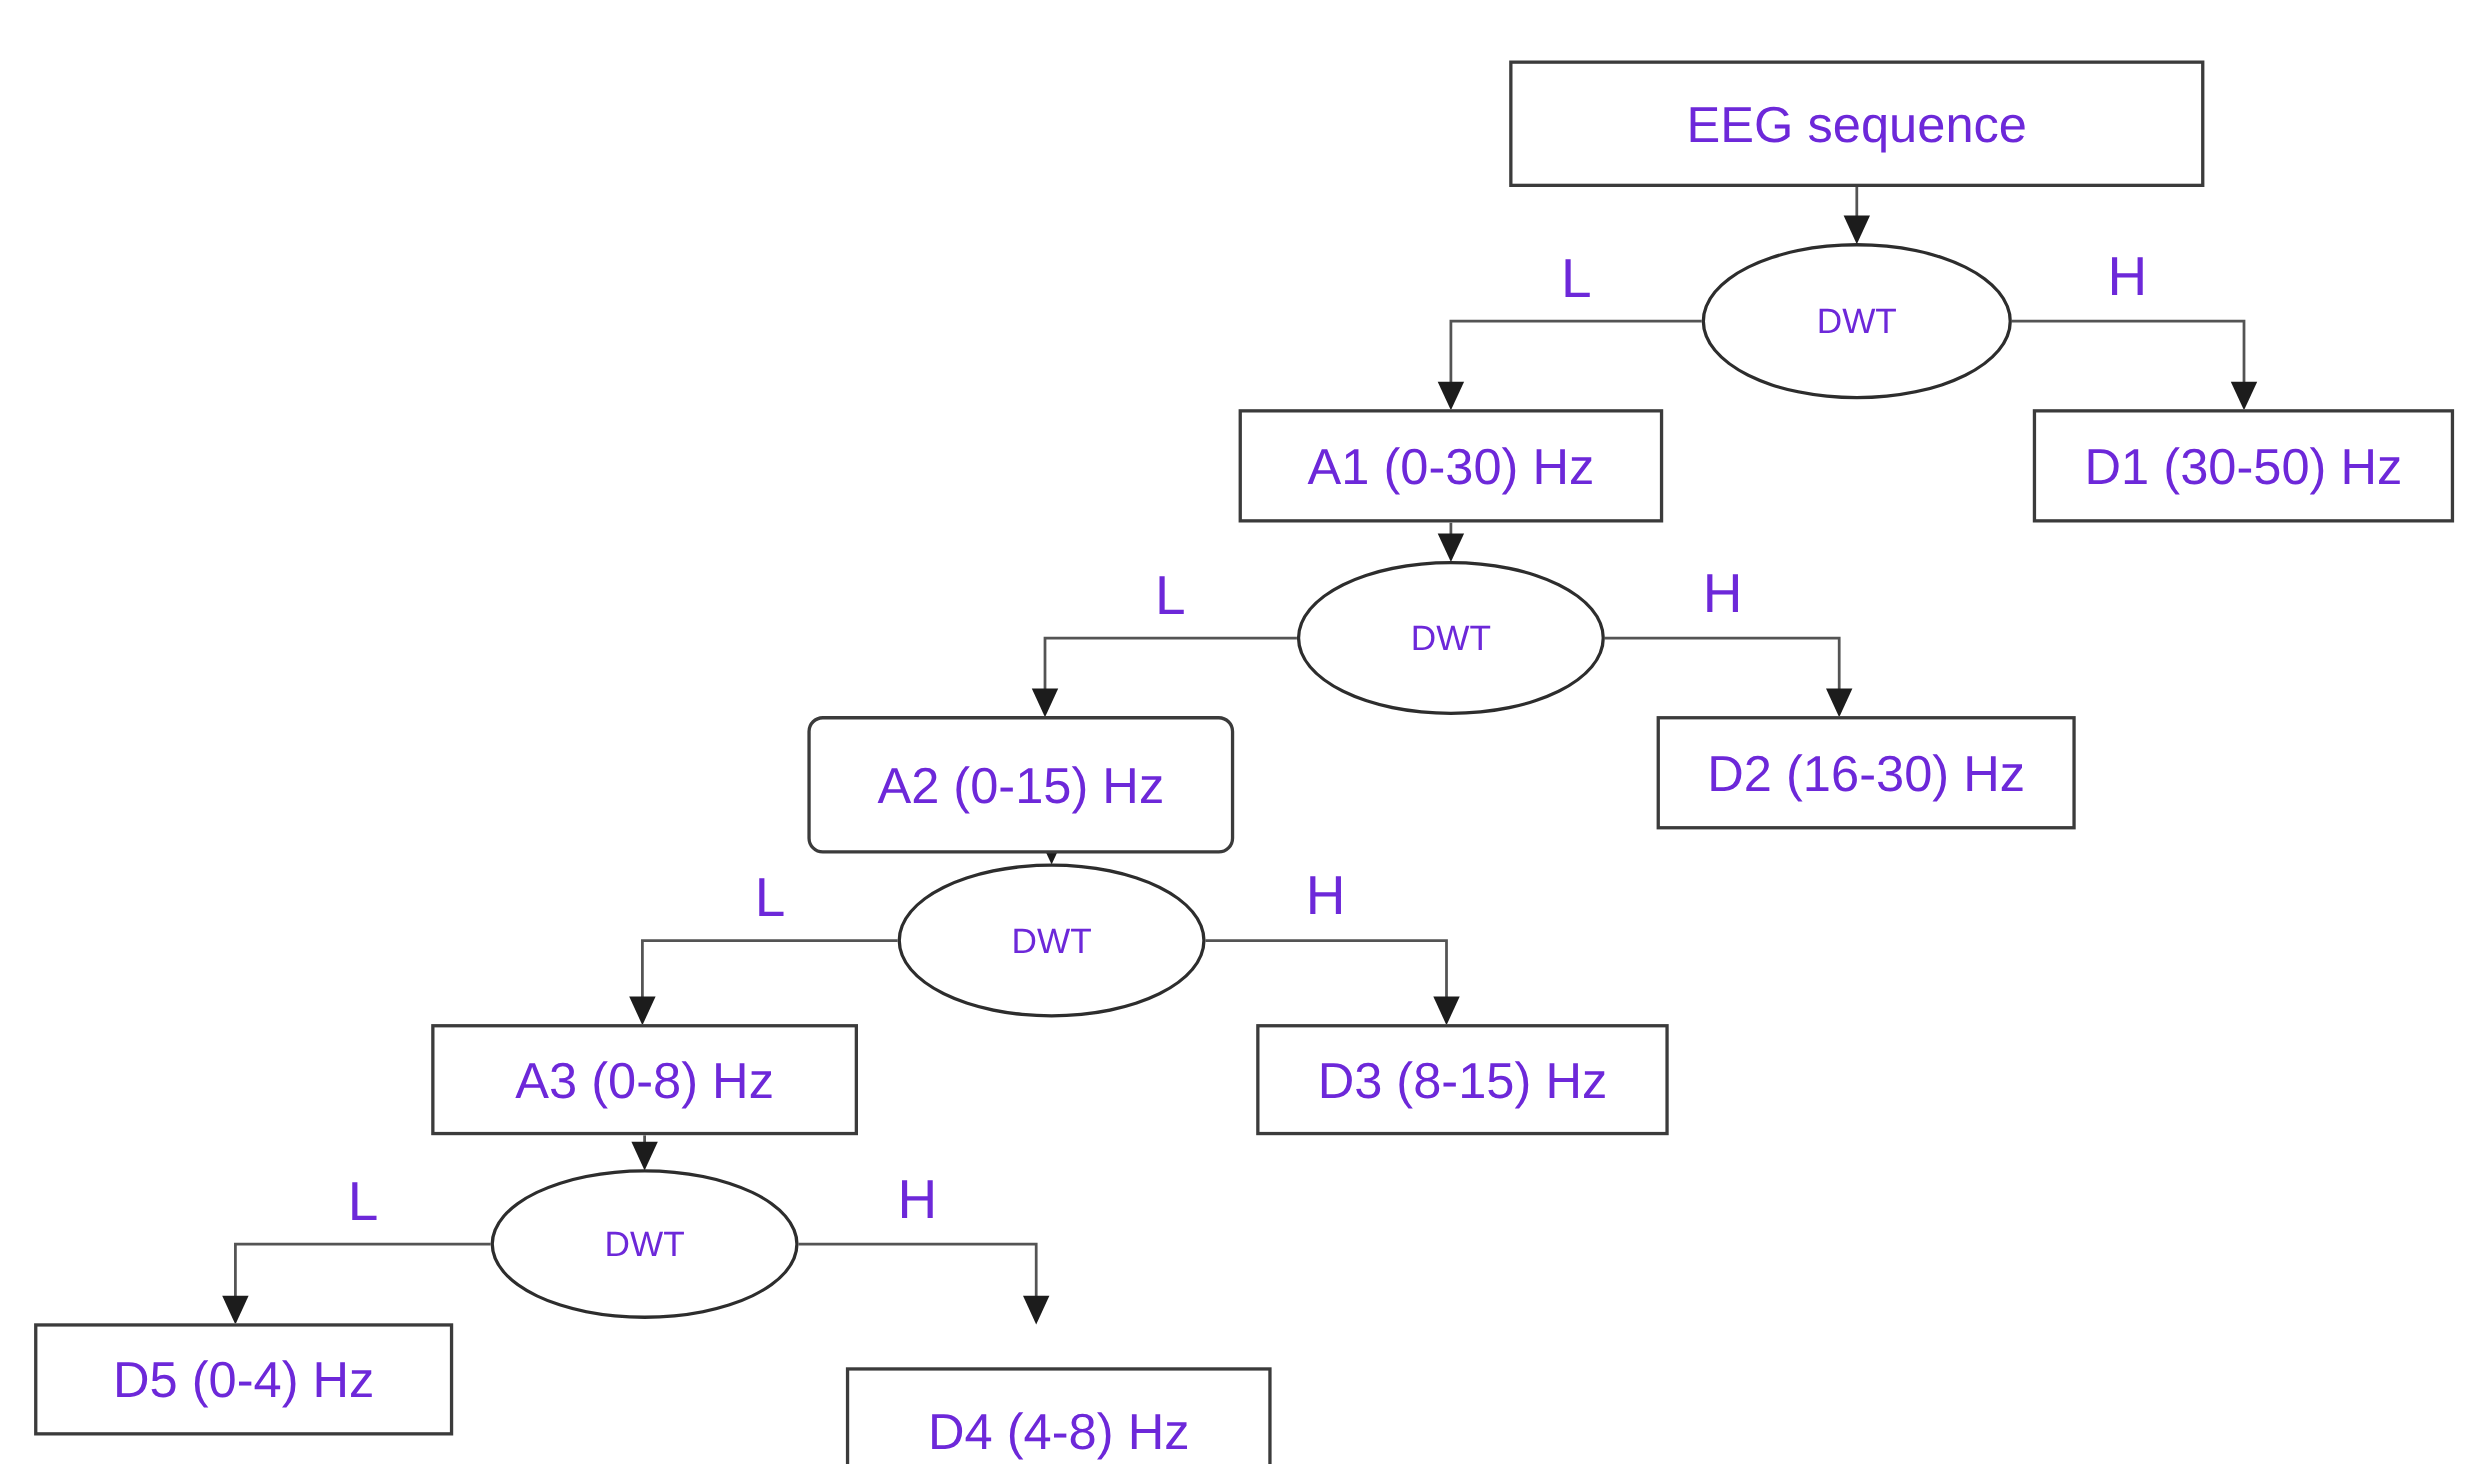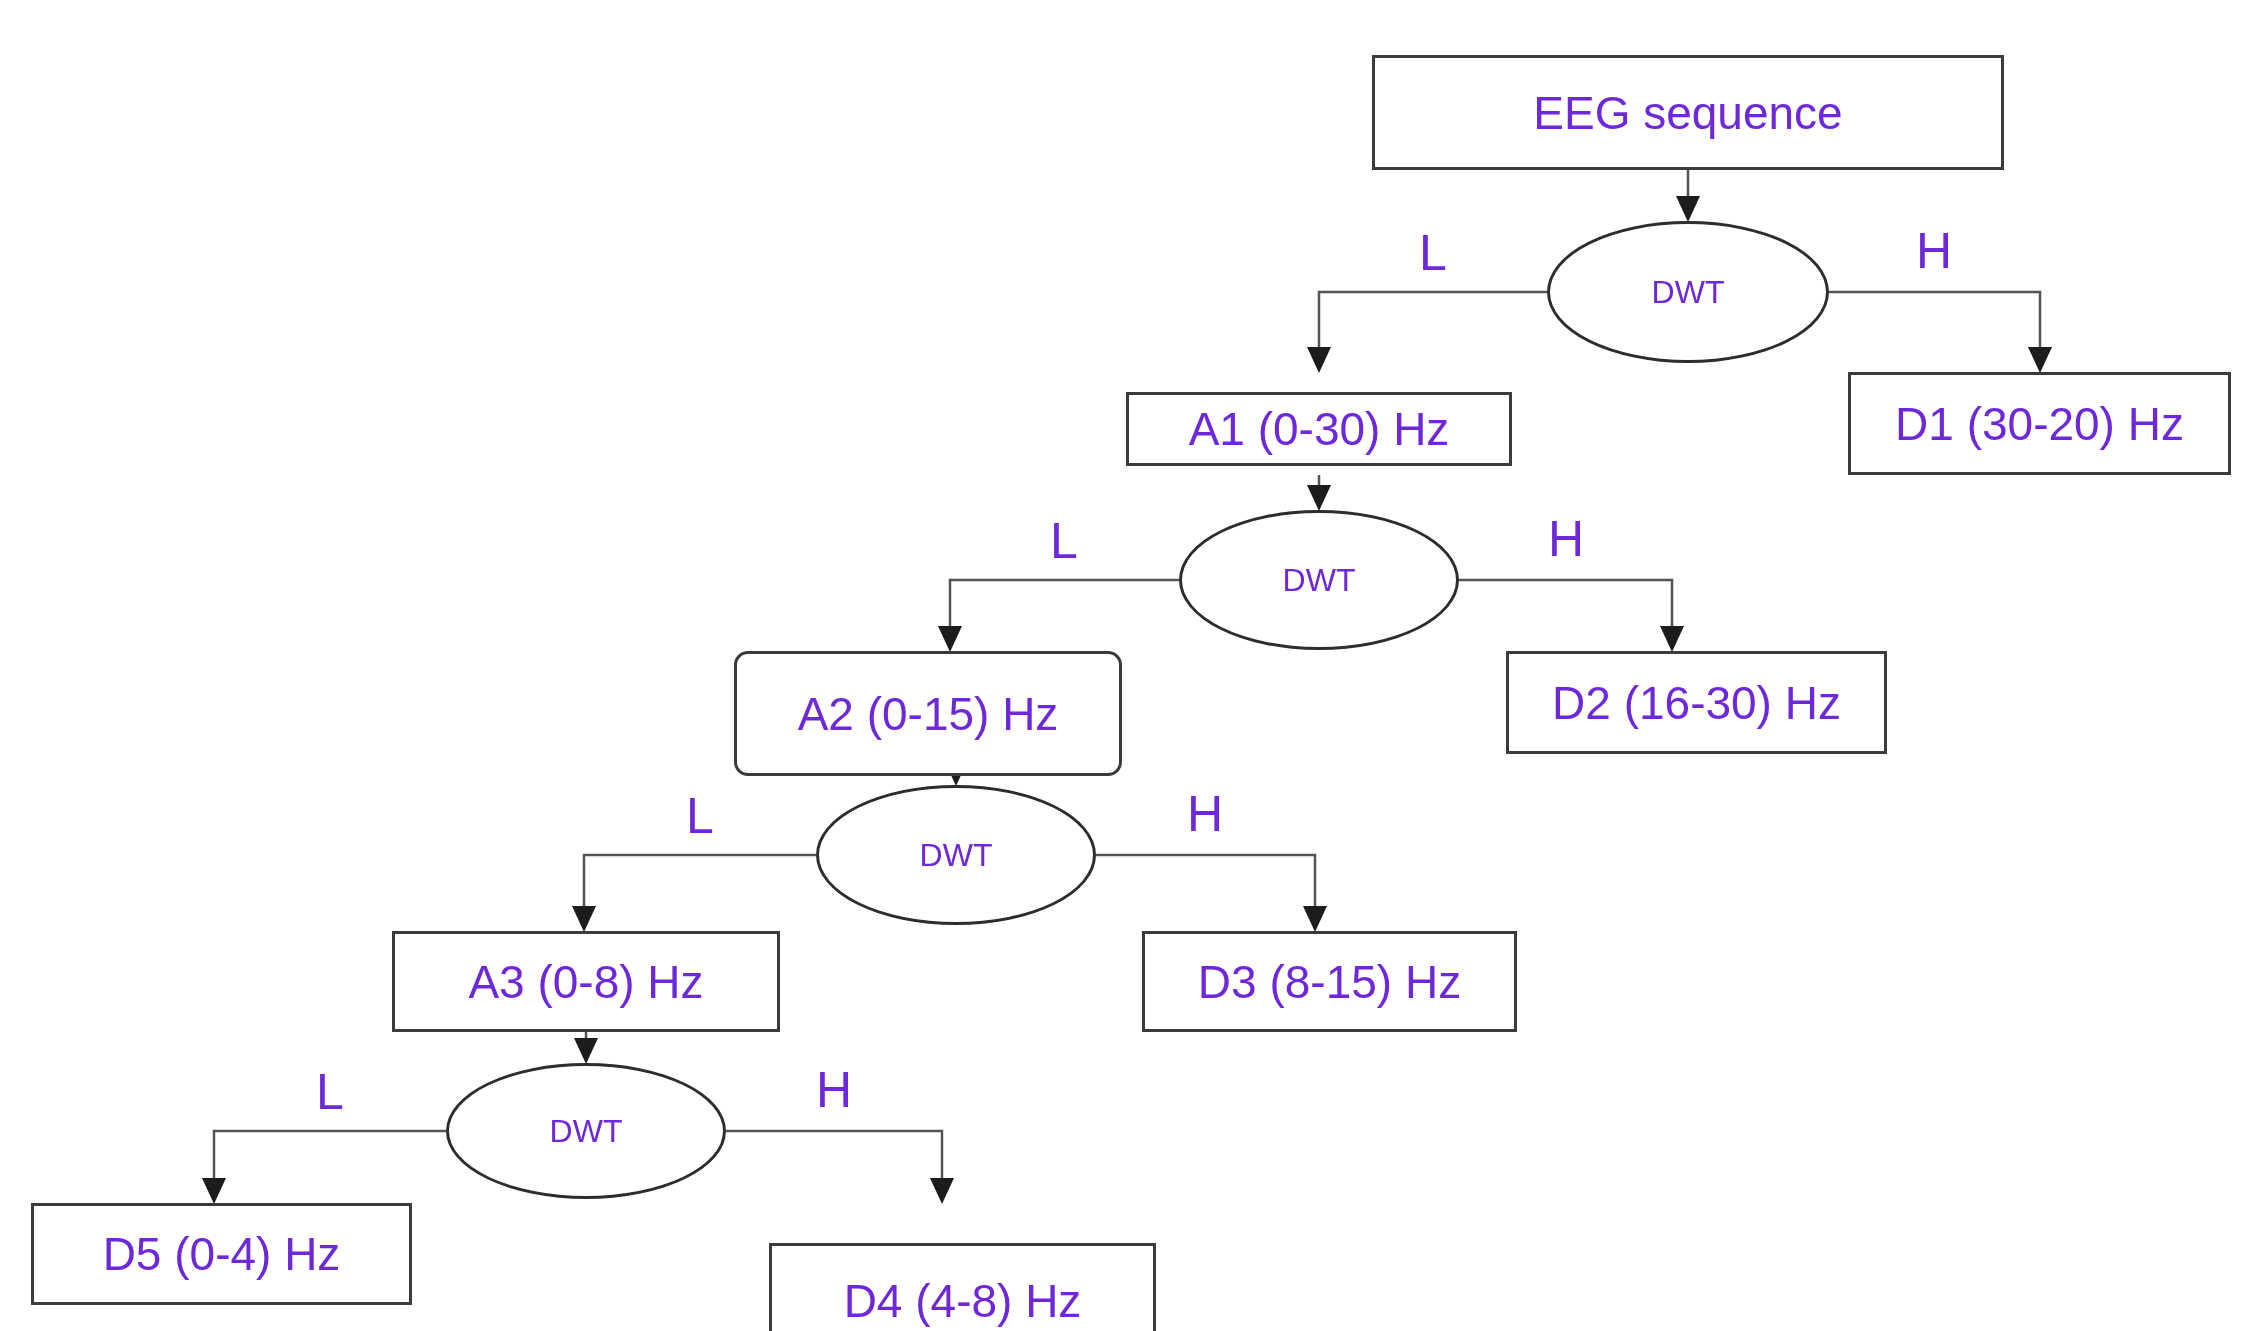--- a/index.html
+++ b/index.html
@@ -104,22 +104,22 @@
 
   <div class="branch-label" style="left:1433px; top:228px;">L</div>
   <div class="branch-label" style="left:1934px; top:226px;">H</div>
   <div class="branch-label" style="left:1064px; top:516px;">L</div>
   <div class="branch-label" style="left:1566px; top:514px;">H</div>
   <div class="branch-label" style="left:700px; top:791px;">L</div>
   <div class="branch-label" style="left:1205px; top:789px;">H</div>
   <div class="branch-label" style="left:330px; top:1067px;">L</div>
   <div class="branch-label" style="left:834px; top:1065px;">H</div>
 
-  <div class="node-box" style="left:1126px; top:392px; width:386px; height:74px;">A1 (0-30) Hz</div>
-  <div class="node-box" style="left:1848px; top:372px; width:383px; height:103px;">D1 (30-20) Hz</div>
+  <div class="node-box" style="left:1126px; top:372px; width:386px; height:103px;">A1 (0-30) Hz</div>
+  <div class="node-box" style="left:1848px; top:372px; width:383px; height:103px;">D1 (30-50) Hz</div>
 
   <div class="node-box" style="left:734px; top:651px; width:388px; height:125px;border-radius:14px;">A2 (0-15) Hz</div>
   <div class="node-box" style="left:1506px; top:651px; width:381px; height:103px;">D2 (16-30) Hz</div>
 
   <div class="node-box" style="left:392px; top:931px; width:388px; height:101px;">A3 (0-8) Hz</div>
   <div class="node-box" style="left:1142px; top:931px; width:375px; height:101px;">D3 (8-15) Hz</div>
 
   <div class="node-box" style="left:31px; top:1203px; width:381px; height:102px;">D5 (0-4) Hz</div>
   <div class="node-box" style="left:769px; top:1203px; width:387px; height:116px;margin-top:40px;">D4 (4-8) Hz</div>
 

